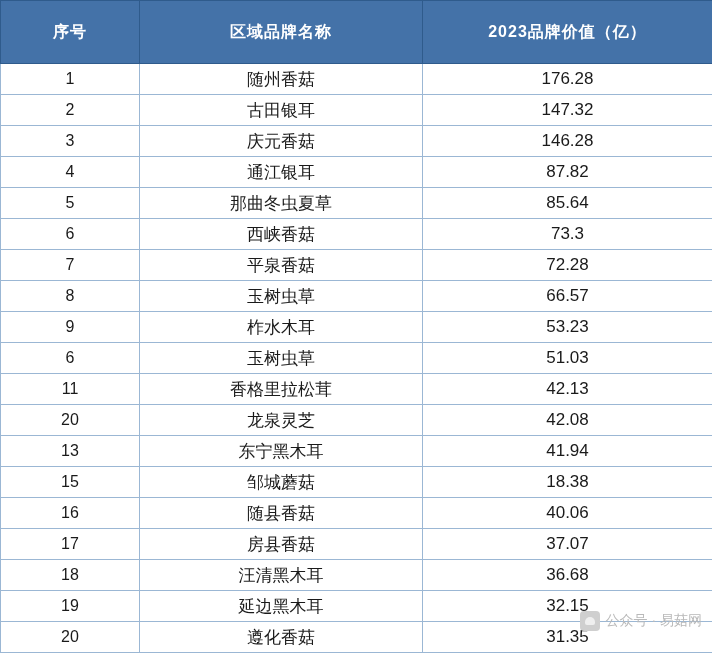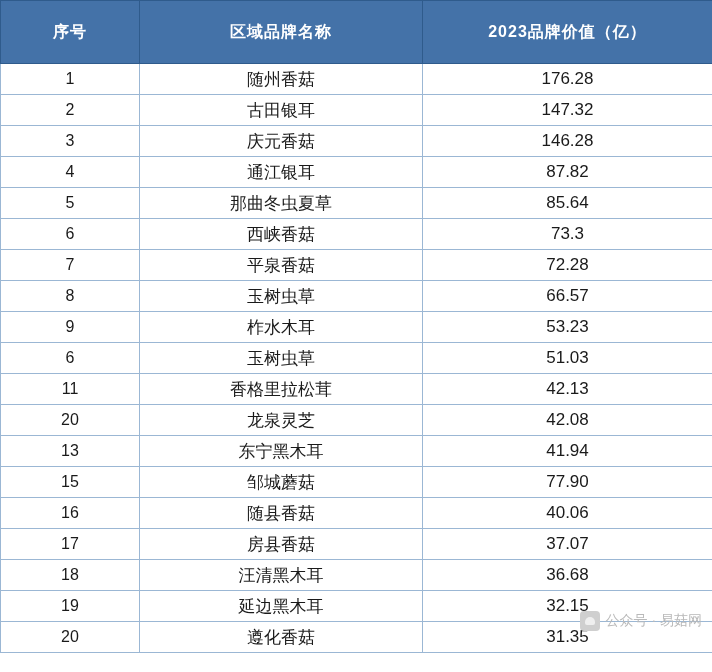--- a/index.html
+++ b/index.html
@@ -168,21 +168,21 @@
           <td class="value">42.08</td>
         </tr>
         <tr>
           <td class="rank">13</td>
           <td class="name">东宁黑木耳</td>
           <td class="value">41.94</td>
         </tr>
         <tr>
           <td class="rank">15</td>
           <td class="name">邹城蘑菇</td>
-          <td class="value">77.90</td>
+          <td class="value">18.38</td>
         </tr>
         <tr>
           <td class="rank">16</td>
           <td class="name">随县香菇</td>
           <td class="value">40.06</td>
         </tr>
         <tr>
           <td class="rank">17</td>
           <td class="name">房县香菇</td>
           <td class="value">37.07</td>

